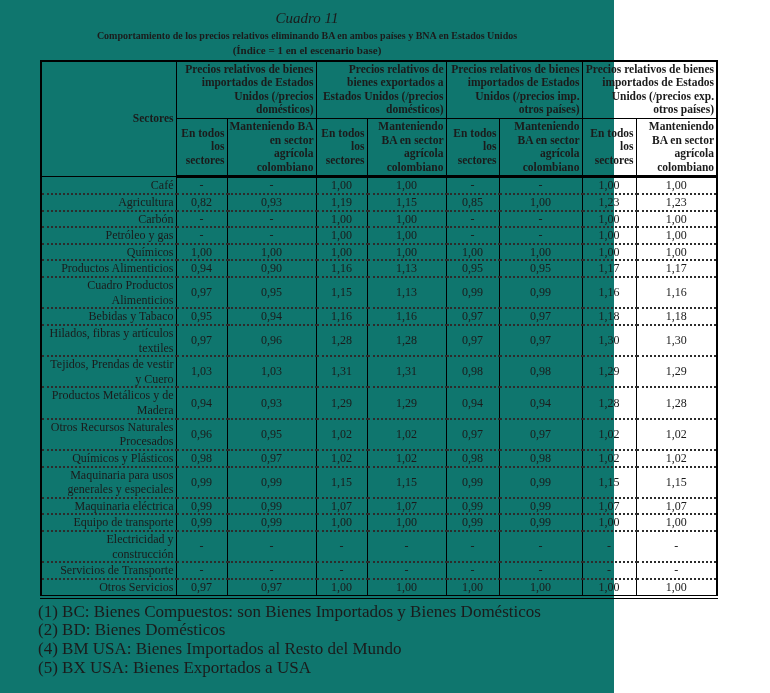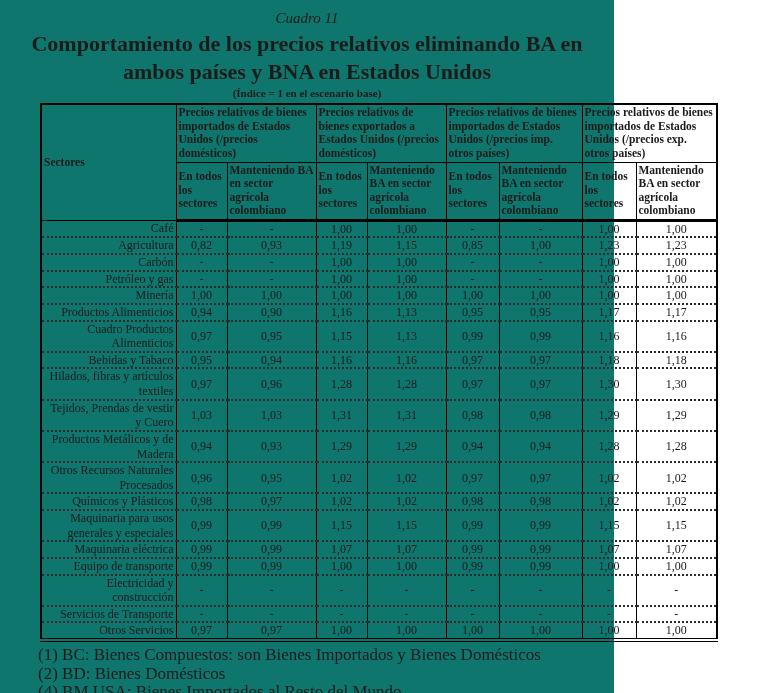--- a/index.html
+++ b/index.html
@@ -18,21 +18,21 @@
     padding-top: 10px;
   }
   .title-block { text-align: center; }
   .kicker {
     font-style: italic;
     font-size: 15px;
     margin-bottom: 3px;
   }
   .main-title {
     font-weight: bold;
-    font-size: 22px;
+    font-size: 10px;
     line-height: 1.28;
     max-width: 660px;
     margin: 0 auto;
   }
   .subtitle {
     font-weight: bold;
     font-size: 11px;
     margin-top: 1px;
   }
   table.cuadro {
@@ -43,21 +43,21 @@
     width: 678px;
     border: 2px solid #000;
     border-bottom: 4px double #000;
   }
   table.cuadro th {
     border: 1px solid #000;
     font-weight: bold;
     font-size: 11.5px;
     line-height: 1.18;
     padding: 1px 2px;
-    text-align: left;
+    text-align: right;
     vertical-align: middle;
   }
   th.sector-head {
     text-align: left;
     vertical-align: middle;
     padding-left: 5px;
     font-size: 12.5px;
   }
   thead tr.subhead th { border-bottom: 3px solid #000; }
   table.cuadro td {
@@ -161,21 +161,21 @@
           <td class="val">-</td>
           <td class="val">-</td>
           <td class="val">1,00</td>
           <td class="val">1,00</td>
           <td class="val">-</td>
           <td class="val">-</td>
           <td class="val">1,00</td>
           <td class="val">1,00</td>
         </tr>
         <tr>
-          <td class="sector">Minería</td>
+          <td class="sector">Químicos</td>
           <td class="val">1,00</td>
           <td class="val">1,00</td>
           <td class="val">1,00</td>
           <td class="val">1,00</td>
           <td class="val">1,00</td>
           <td class="val">1,00</td>
           <td class="val">1,00</td>
           <td class="val">1,00</td>
         </tr>
         <tr>

